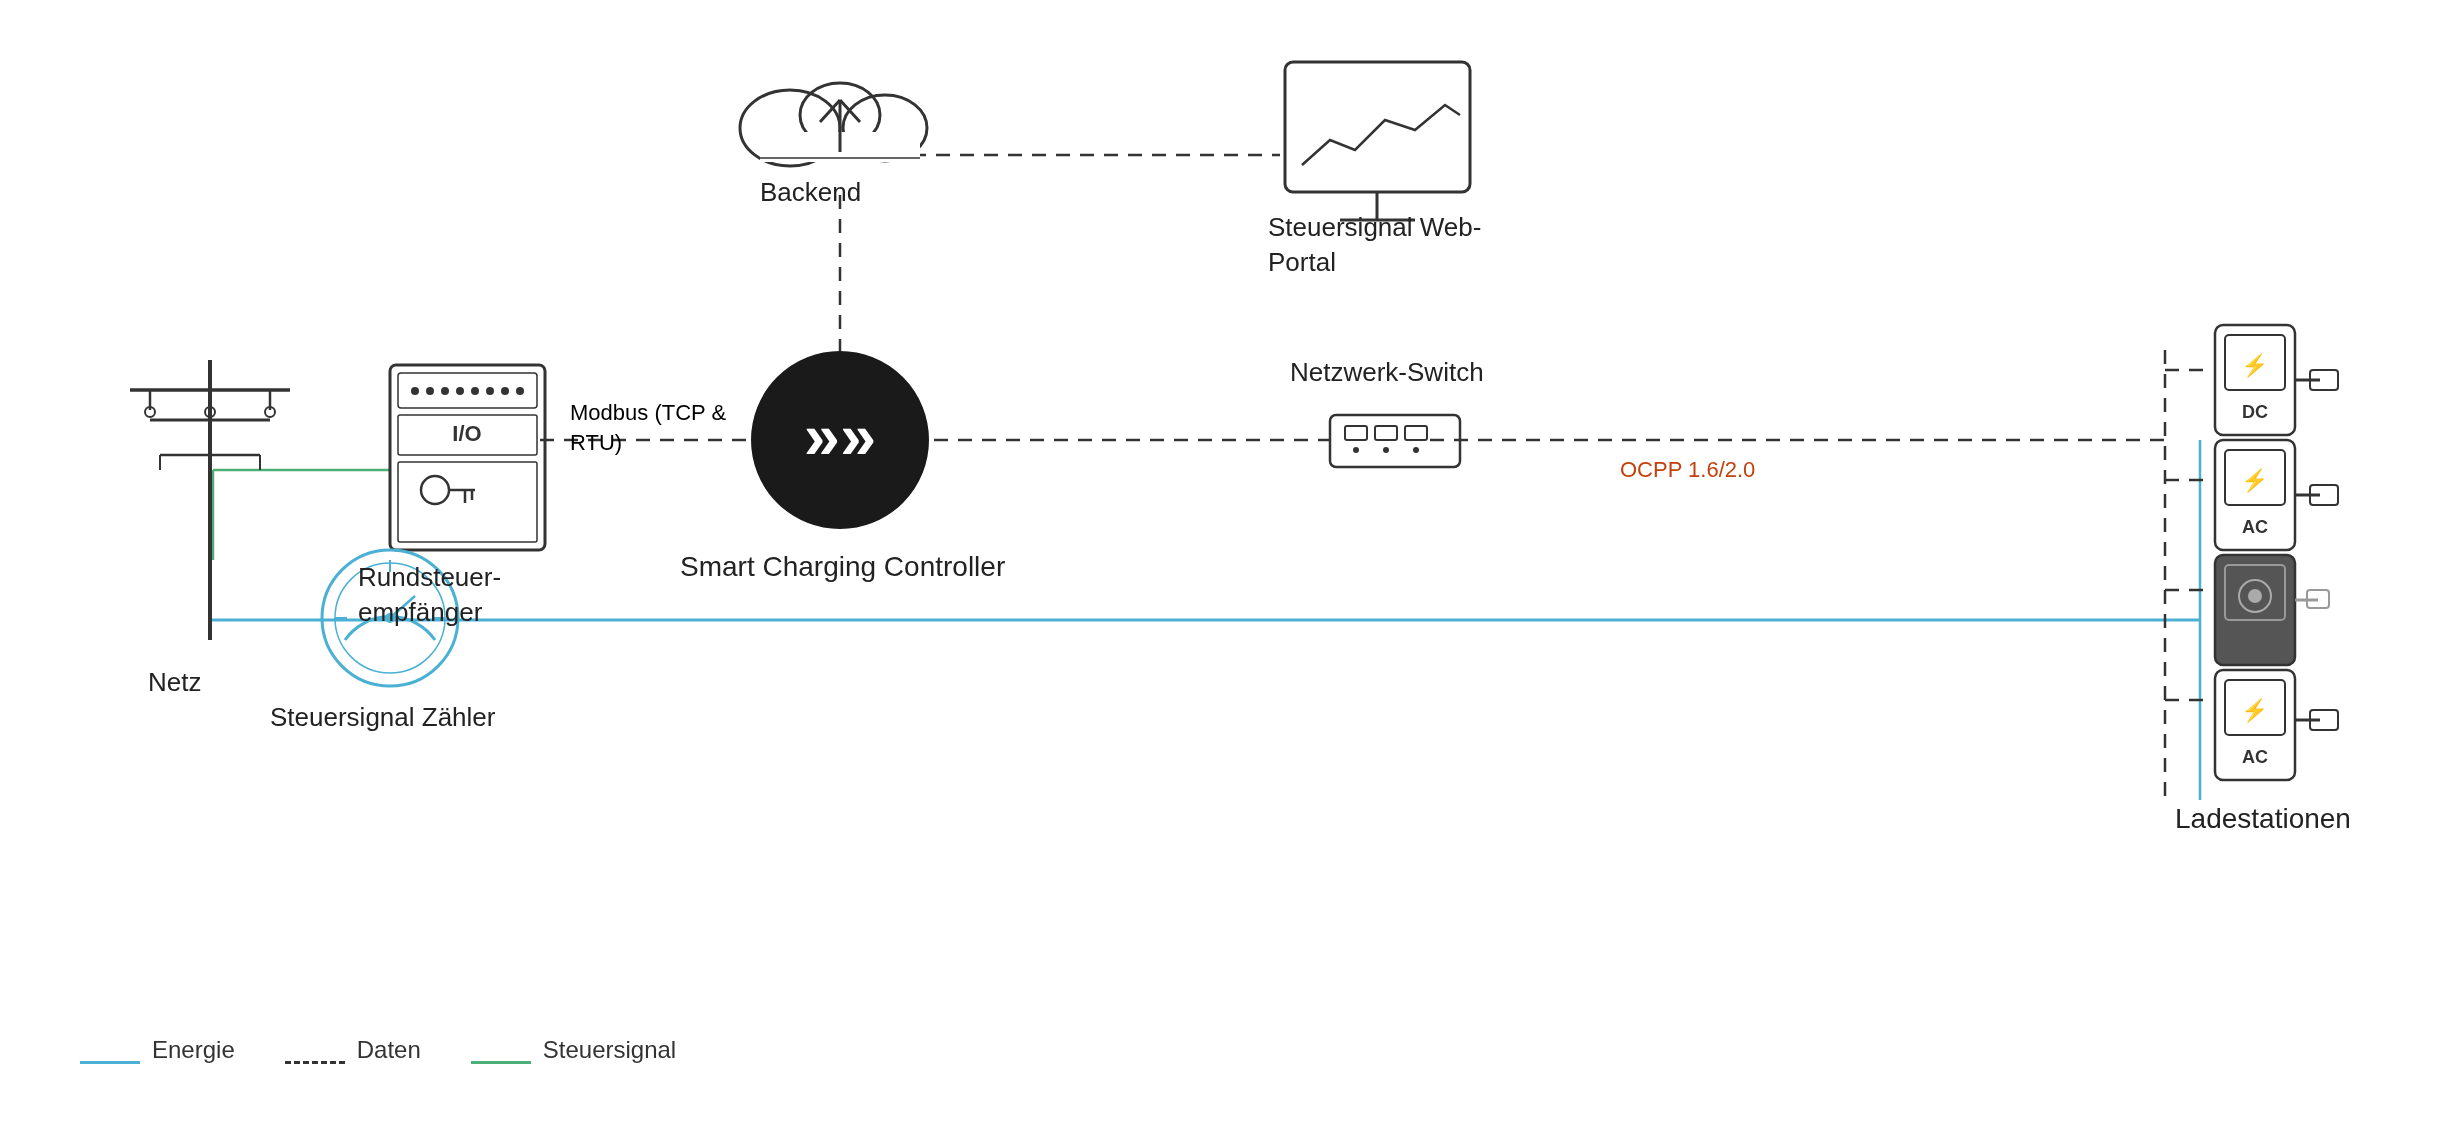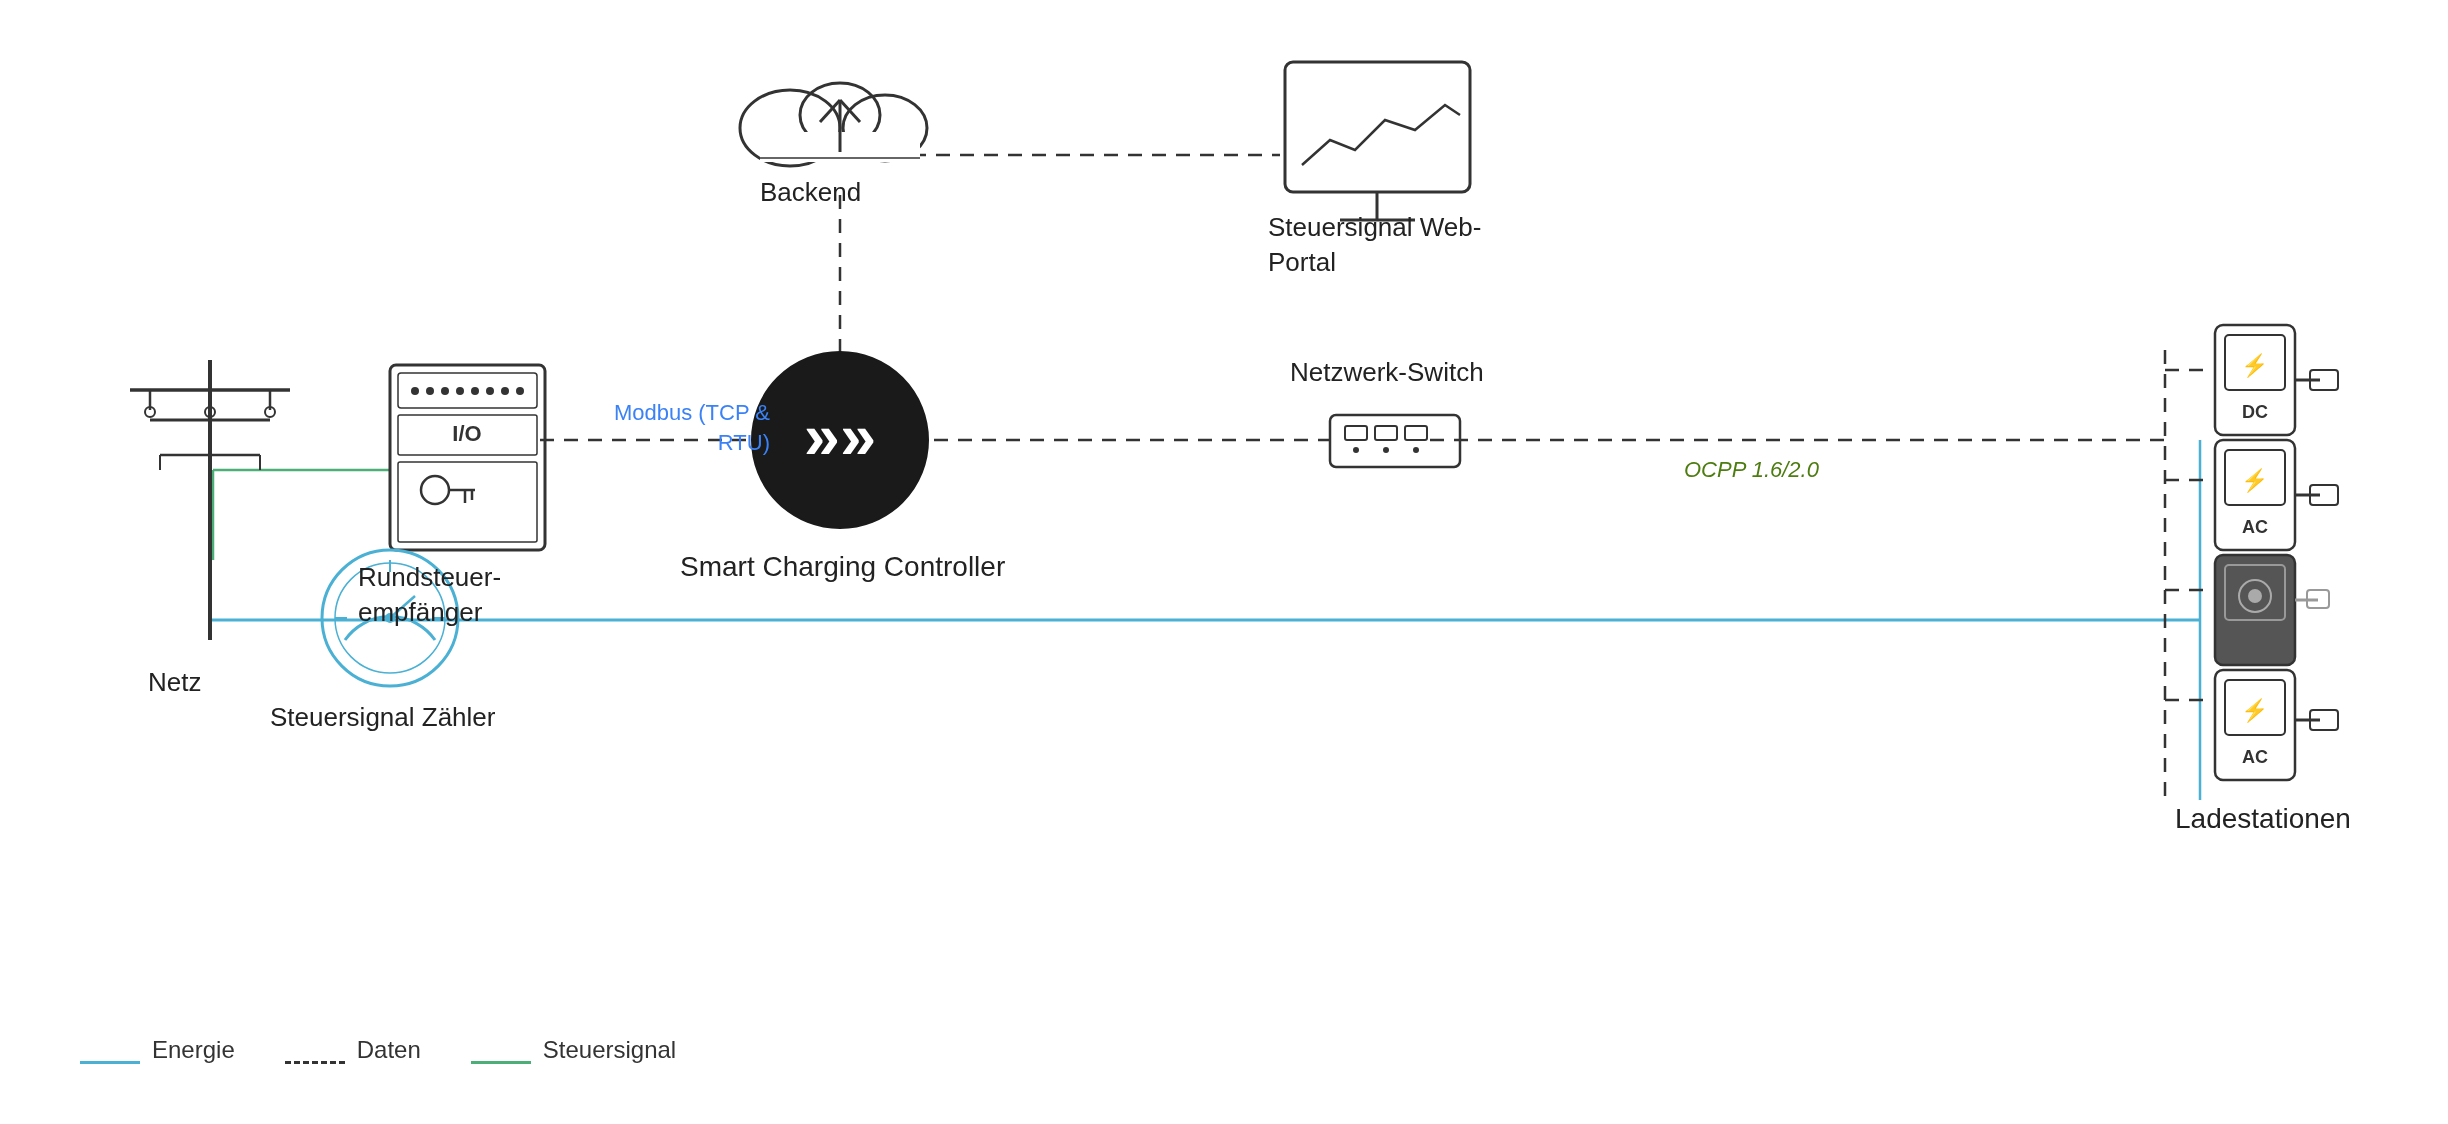--- a/index.html
+++ b/index.html
@@ -203,25 +203,25 @@
     <line x1="2295" y1="720" x2="2320" y2="720" stroke="#333" stroke-width="3"></line>
     <rect x="2310" y="710" width="28" height="20" rx="3" fill="none" stroke="#333" stroke-width="2"></rect>
     <text x="2255" y="763" text-anchor="middle" font-size="18" fill="#333" font-weight="bold">AC</text>
 
   </svg>
 
   <div class="label" style="left: 760px; top: 175px; width: 160px; font-size: 26px;">Backend</div>
 
   <div class="label" style="left: 1268px; top: 210px; width: 230px; font-size: 26px;">Steuersignal Web-Portal</div>
 
-  <div class="label" style="left: 570px; top: 398px; width: 200px; font-size: 22px; text-align: right; color: #3b82f6;">Modbus (TCP &amp; RTU)</div>
+  <div class="label" style="left: 570px; top: 398px; width: 200px; font-size: 22px; text-align: left; color: #000000;">Modbus (TCP &amp; RTU)</div>
 
   <div class="label" style="left: 1290px; top: 355px; width: 220px; font-size: 26px;">Netzwerk-Switch</div>
 
-  <div class="label" style="left: 1684px; top: 455px; width: 200px; font-size: 22px; color: #4d7c0f; font-style: italic;">OCPP 1.6/2.0</div>
+  <div class="label" style="left: 1620px; top: 455px; width: 200px; font-size: 22px; color: #c2410c;">OCPP 1.6/2.0</div>
 
   <div class="label" style="left: 358px; top: 560px; width: 215px; font-size: 26px; line-height: 1.35;">Rundsteuer-<br>empfänger</div>
 
   <div class="label" style="left: 680px; top: 548px; width: 330px; font-size: 28px;">Smart Charging Controller</div>
 
   <div class="label" style="left: 270px; top: 700px; width: 260px; font-size: 26px;">Steuersignal Zähler</div>
 
   <div class="label" style="left: 148px; top: 665px; width: 130px; font-size: 26px;">Netz</div>
 
   <div class="label" style="left: 2175px; top: 800px; width: 220px; font-size: 28px;">Ladestationen</div>

